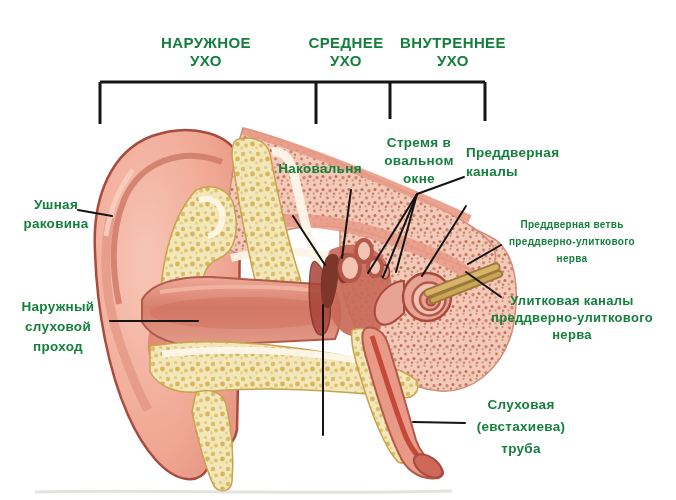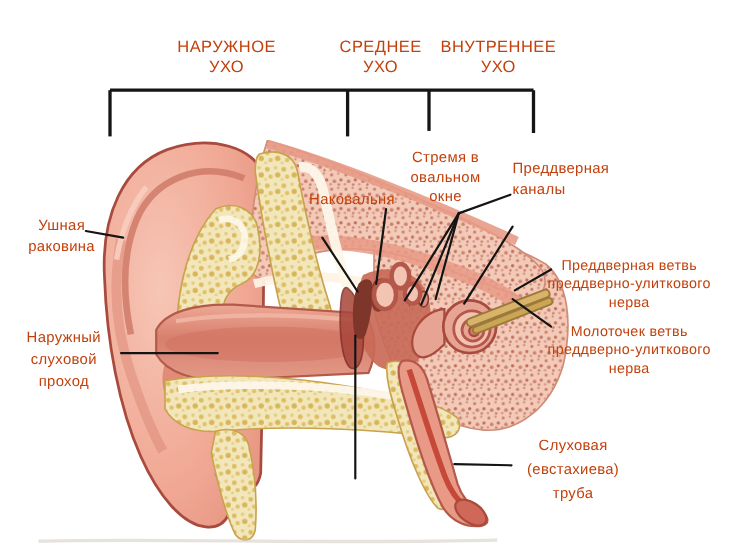--- a/index.html
+++ b/index.html
@@ -1,32 +1,32 @@
 <!DOCTYPE html>
 <html><head>
 <meta charset="utf-8">
 <style>
   html,body{margin:0;padding:0;background:#ffffff;}
   #stage{position:relative;width:676px;height:500px;background:#ffffff;overflow:hidden;
          font-family:"Liberation Sans",sans-serif;}
   #art{position:absolute;left:0;top:0;z-index:1;}
-  .lbl{position:absolute;z-index:3;font-weight:normal;font-size:13.5px;line-height:18px;
-       color:#c2410c;white-space:pre-line;text-align:center;letter-spacing:.3px;}
+  .lbl{position:absolute;z-index:3;font-weight:bold;font-size:13.5px;line-height:18px;
+       color:#15803d;white-space:pre-line;text-align:center;letter-spacing:.3px;}
   .sec{font-size:15px;line-height:18px;letter-spacing:.4px;}
   .sec-outer{left:128px;top:34px;width:156px;}
   .sec-middle{left:296px;top:34px;width:100px;}
   .sec-inner{left:390px;top:34px;width:126px;text-align:center;}
   .lbl-auricle{left:10px;top:195px;width:92px;line-height:19px;}
   .lbl-canal{left:8px;top:297px;width:100px;line-height:20px;}
   .lbl-malleus{left:231px;top:197px;width:100px;}
-  .lbl-incus{left:270px;top:172px;width:100px;}
-  .lbl-stapes{left:360px;top:134px;width:90px;line-height:18px;}
+  .lbl-incus{left:270px;top:160px;width:100px;}
+  .lbl-stapes{left:374px;top:134px;width:90px;line-height:18px;}
   .lbl-semicircular{left:466px;top:143px;width:132px;text-align:left;line-height:19px;}
   .lbl-cochlea{left:466px;top:193px;width:80px;text-align:left;}
-  .lbl-vestibular{left:468px;top:232px;width:208px;line-height:17px;font-size:13px;}
+  .lbl-vestibular{left:468px;top:216px;width:208px;line-height:17px;font-size:10px;}
   .lbl-cochlear{left:468px;top:292px;width:208px;line-height:17px;font-size:13px;}
   .lbl-eustachian{left:460px;top:394px;width:122px;line-height:22px;}
   .lbl-eardrum{left:270px;top:444px;width:118px;line-height:22px;}
 </style>
 </head>
 <body>
 
 <div id="stage">
 
   <svg id="art" width="676" height="500" viewBox="0 0 676 500">
@@ -207,19 +207,19 @@
 проход</div>
   <div class="lbl lbl-incus">Наковальня</div>
   <div class="lbl lbl-stapes">Стремя в
 овальном
 окне</div>
   <div class="lbl lbl-semicircular">Преддверная
 каналы</div>
   <div class="lbl lbl-vestibular">Преддверная ветвь
 преддверно-улиткового
 нерва</div>
-  <div class="lbl lbl-cochlear">Молоточек ветвь
+  <div class="lbl lbl-cochlear">Улитковая каналы
 преддверно-улиткового
 нерва</div>
   <div class="lbl lbl-eustachian">Слуховая
 (евстахиева)
 труба</div>
 </div>
 
 </body></html>

